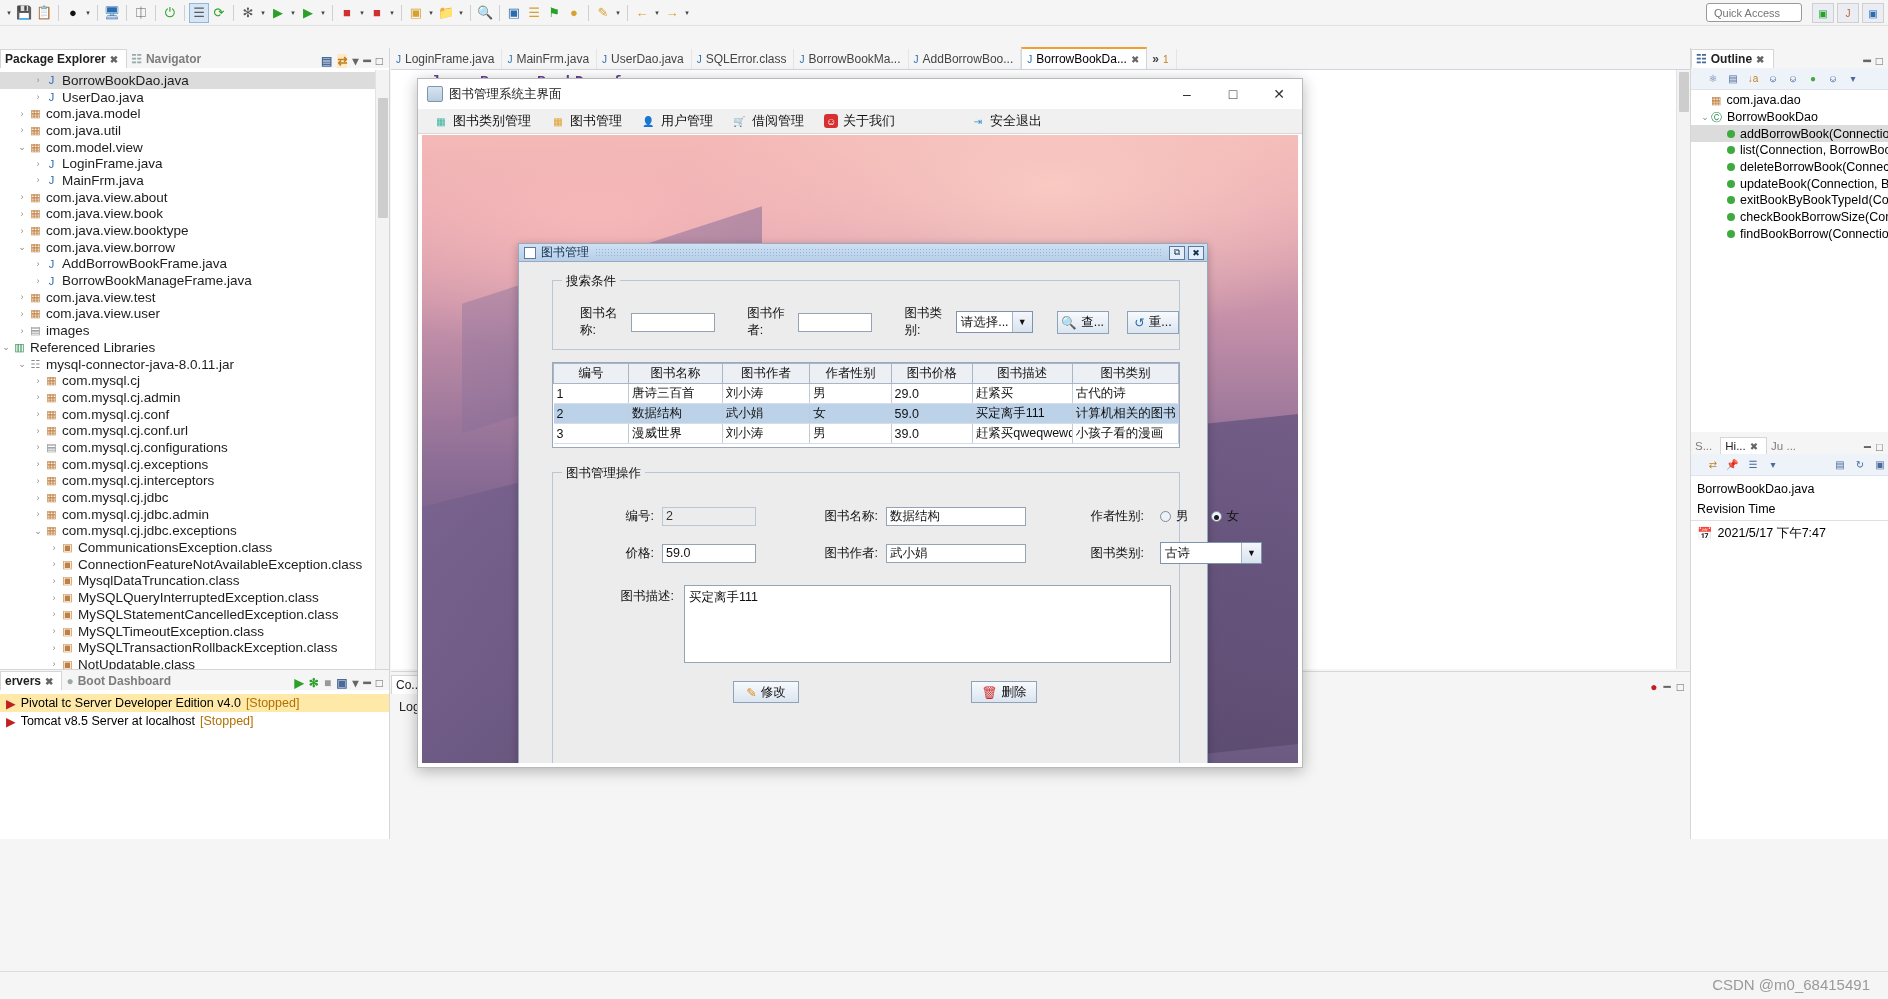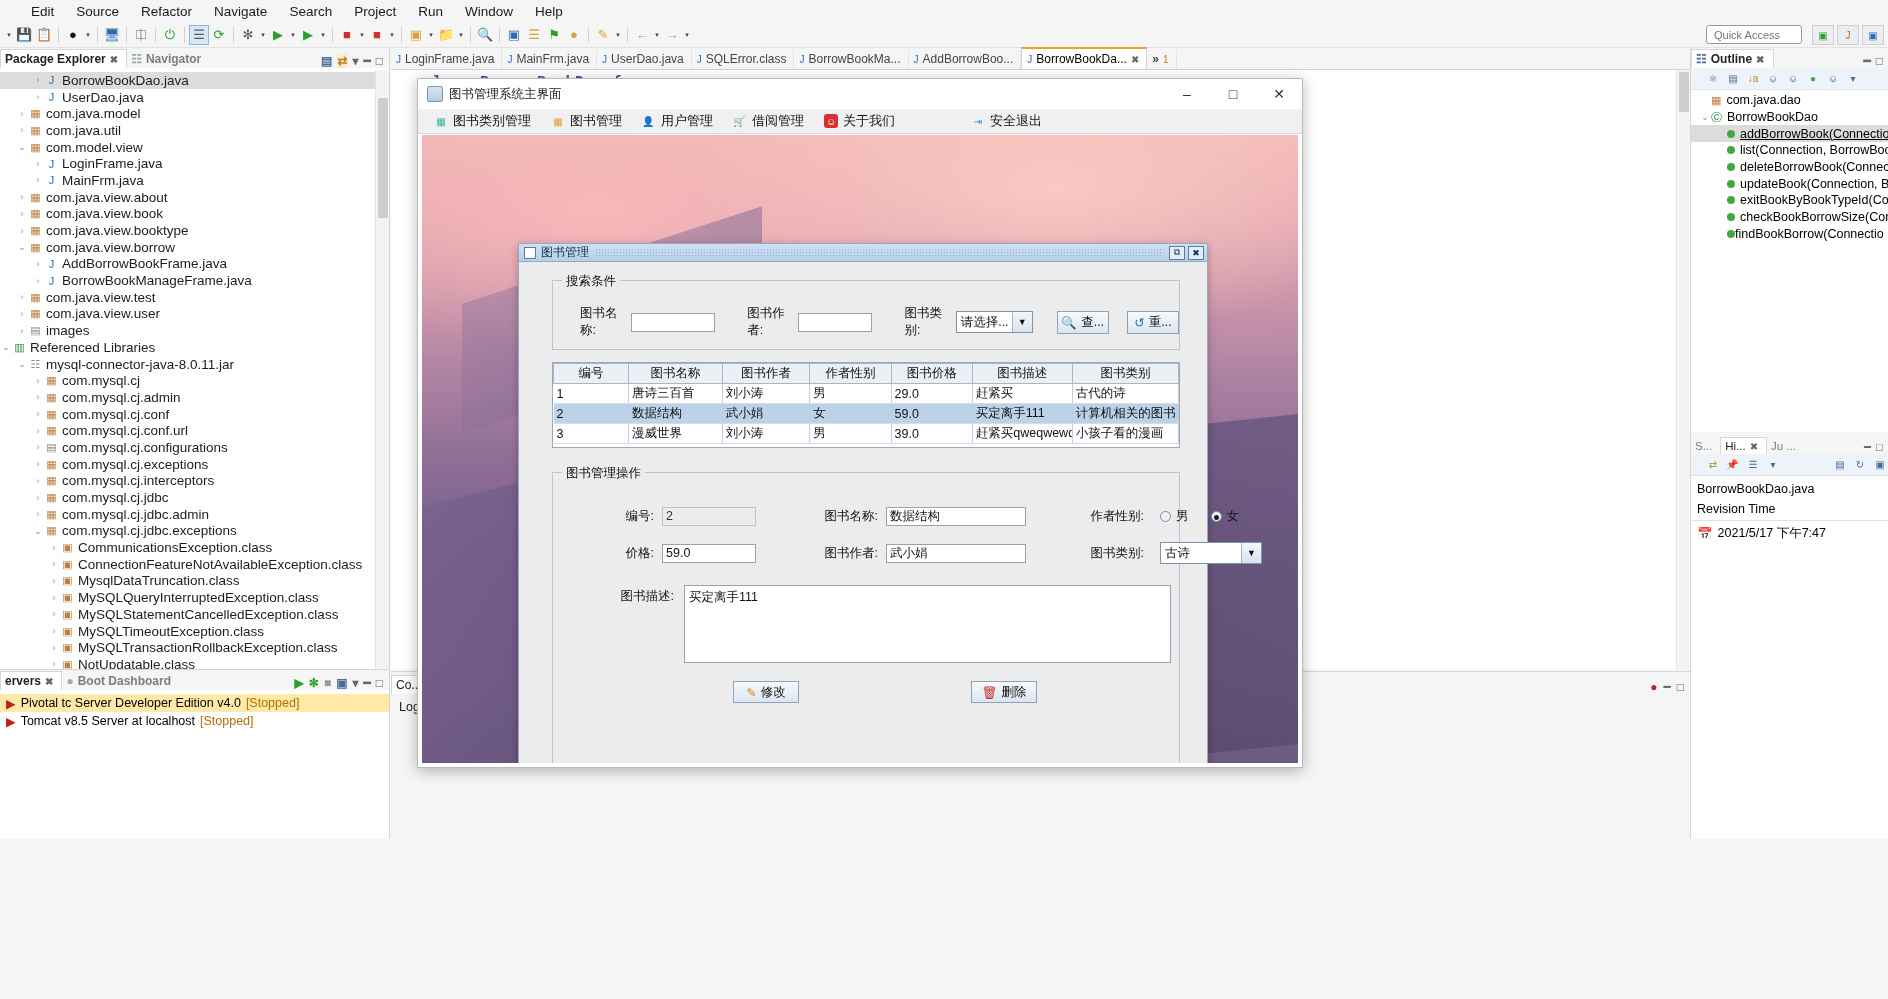--- a/index.html
+++ b/index.html
@@ -177,31 +177,20 @@
                      border-radius:50%; background:#1a1a1a; }
 
   .ta { border:1px solid #96a3b5; background:#fff; font-size:12.5px; padding:3px 4px;
         color:#111; }
 </style>
 </head>
 <body>
 
 <div id="eclipse">
 
-  <div class="menubar">
-    <div class="mi">Edit</div>
-    <div class="mi">Source</div>
-    <div class="mi">Refactor</div>
-    <div class="mi">Navigate</div>
-    <div class="mi">Search</div>
-    <div class="mi">Project</div>
-    <div class="mi">Run</div>
-    <div class="mi">Window</div>
-    <div class="mi">Help</div>
-  </div>
 
   <div class="toolbar">
     <span class="tb-arrow">▾</span>
     <span class="tb-ico">💾</span>
     <span class="tb-ico">📋</span>
     <span class="tb-sep"></span>
     <span class="tb-ico" style="color:#111">●</span>
     <span class="tb-arrow">▾</span>
     <span class="tb-sep"></span>
     <span class="tb-ico" style="color:#2b6cb0">🖥</span>
@@ -542,21 +531,21 @@
         <div class="orow" style="padding-left: 8px;">
           <span class="tw"></span>
           <span style="color:#c08040;font-size:11px">▦</span>
           <span style="padding-left:5px">com.java.dao</span>
         </div>
         <div class="orow" style="padding-left: 8px;">
           <span class="tw">⌄</span>
           <span style="color:#2a8a4a;font-size:11px">Ⓒ</span>
           <span style="padding-left:5px">BorrowBookDao</span>
         </div>
-        <div class="orow sel" style="padding-left: 24px; text-decoration: underline;">
+        <div class="orow sel" style="padding-left: 24px;">
           <span class="tw"></span>
           <span class="dot"></span>
           <span style="padding-left:5px">addBorrowBook(Connectio</span>
         </div>
         <div class="orow" style="padding-left: 24px;">
           <span class="tw"></span>
           <span class="dot"></span>
           <span style="padding-left:5px">list(Connection, BorrowBoo</span>
         </div>
         <div class="orow" style="padding-left: 24px;">
@@ -575,21 +564,21 @@
           <span style="padding-left:5px">exitBookByBookTypeId(Cor</span>
         </div>
         <div class="orow" style="padding-left: 24px;">
           <span class="tw"></span>
           <span class="dot"></span>
           <span style="padding-left:5px">checkBookBorrowSize(Conr</span>
         </div>
         <div class="orow" style="padding-left: 24px;">
           <span class="tw"></span>
           <span class="dot"></span>
-          <span style="">findBookBorrow(Connectio</span>
+          <span style="padding-left:5px">findBookBorrow(Connectio</span>
         </div>
       </div>
   </div>
 
   <div id="rightlow">
     <div class="rtabs">
       <div class="pane-tab inactive">
         <span>S...</span>
       </div>
       <div class="pane-tab active">
@@ -648,20 +637,23 @@
           <span class="stopped">[Stopped]</span>
         </div>
         <div class="srow">
           <span style="color:#c02020">▶</span>
           <span>Tomcat v8.5 Server at localhost</span>
           <span class="stopped">[Stopped]</span>
         </div>
       </div>
   </div>
 
+  <div class="statusbar">
+    <div class="watermark">CSDN @m0_68415491</div>
+  </div>
 </div>
 
 <div id="appwin">
 
   <div class="appbar">
     <span class="javaico"></span>
     <span>图书管理系统主界面</span>
     <div class="winbtns">
       <div class="winbtn">–</div>
       <div class="winbtn">□</div>

